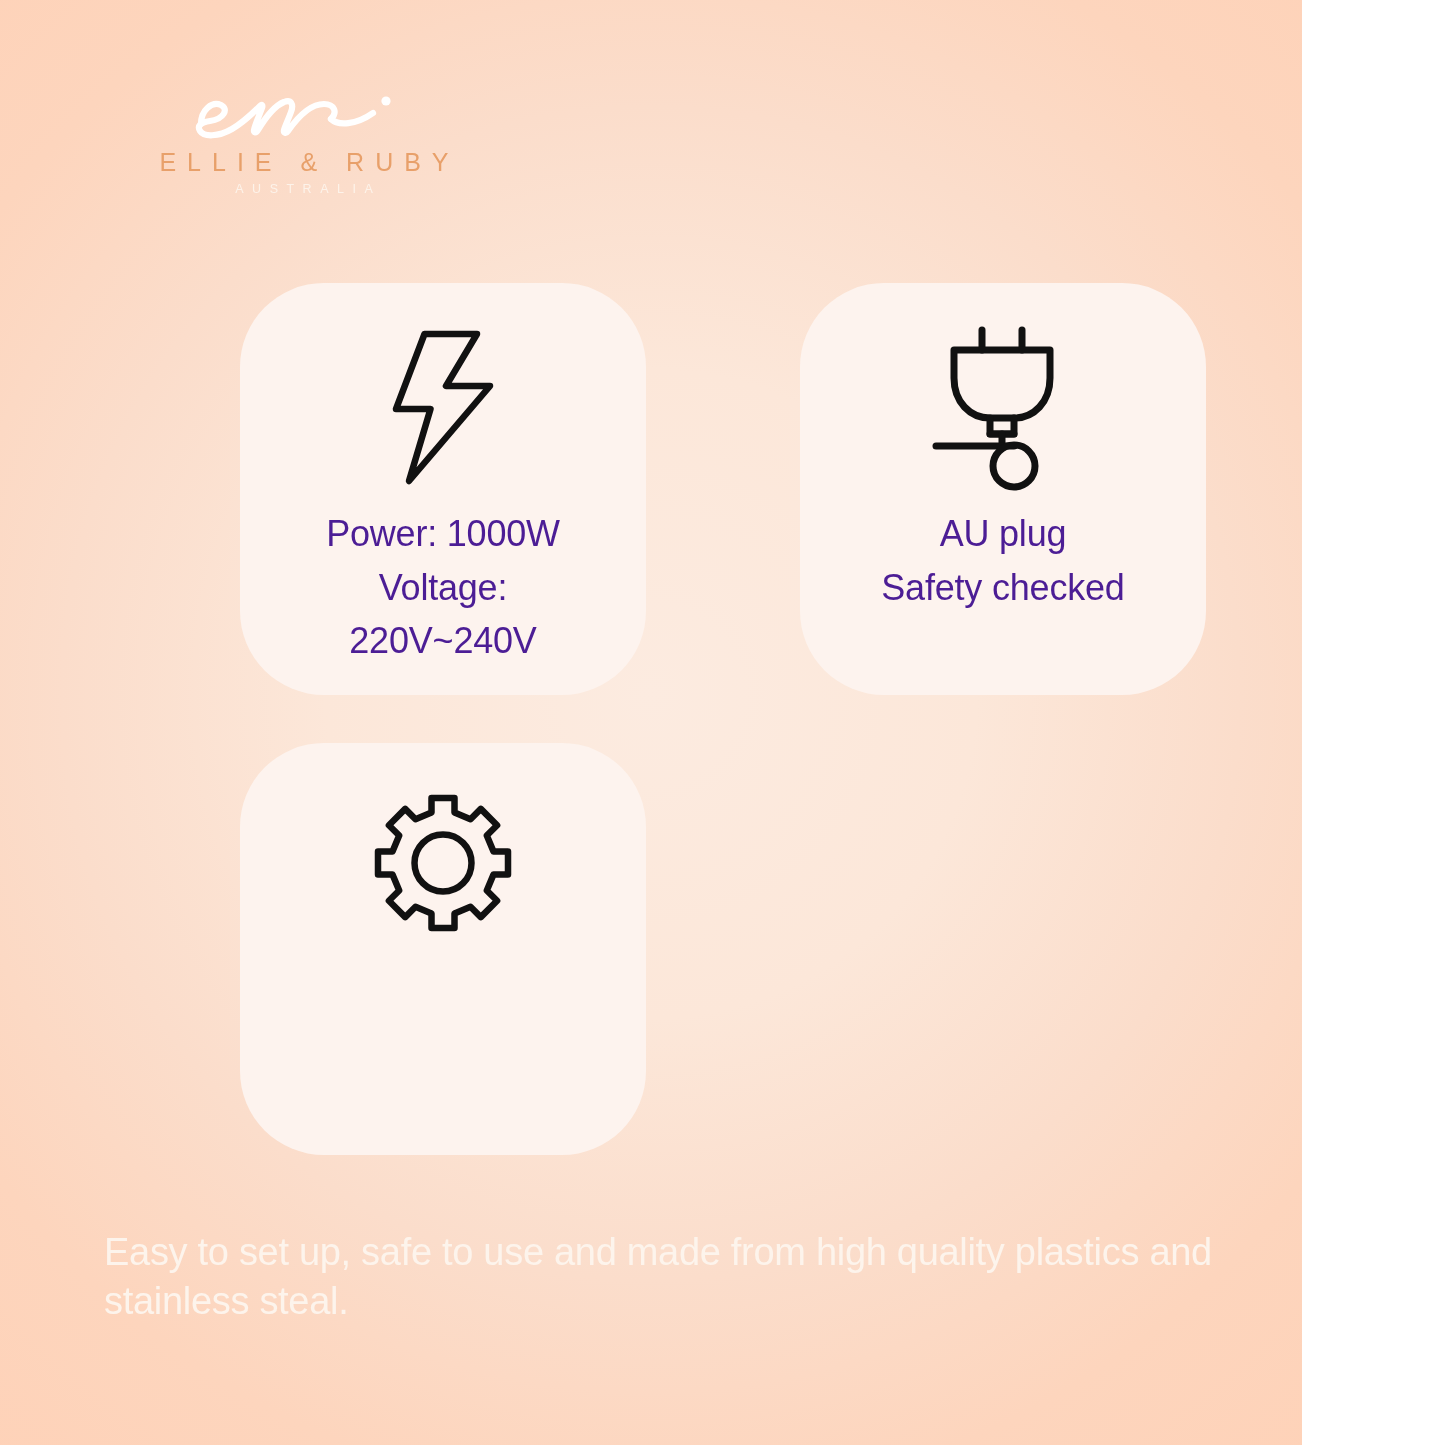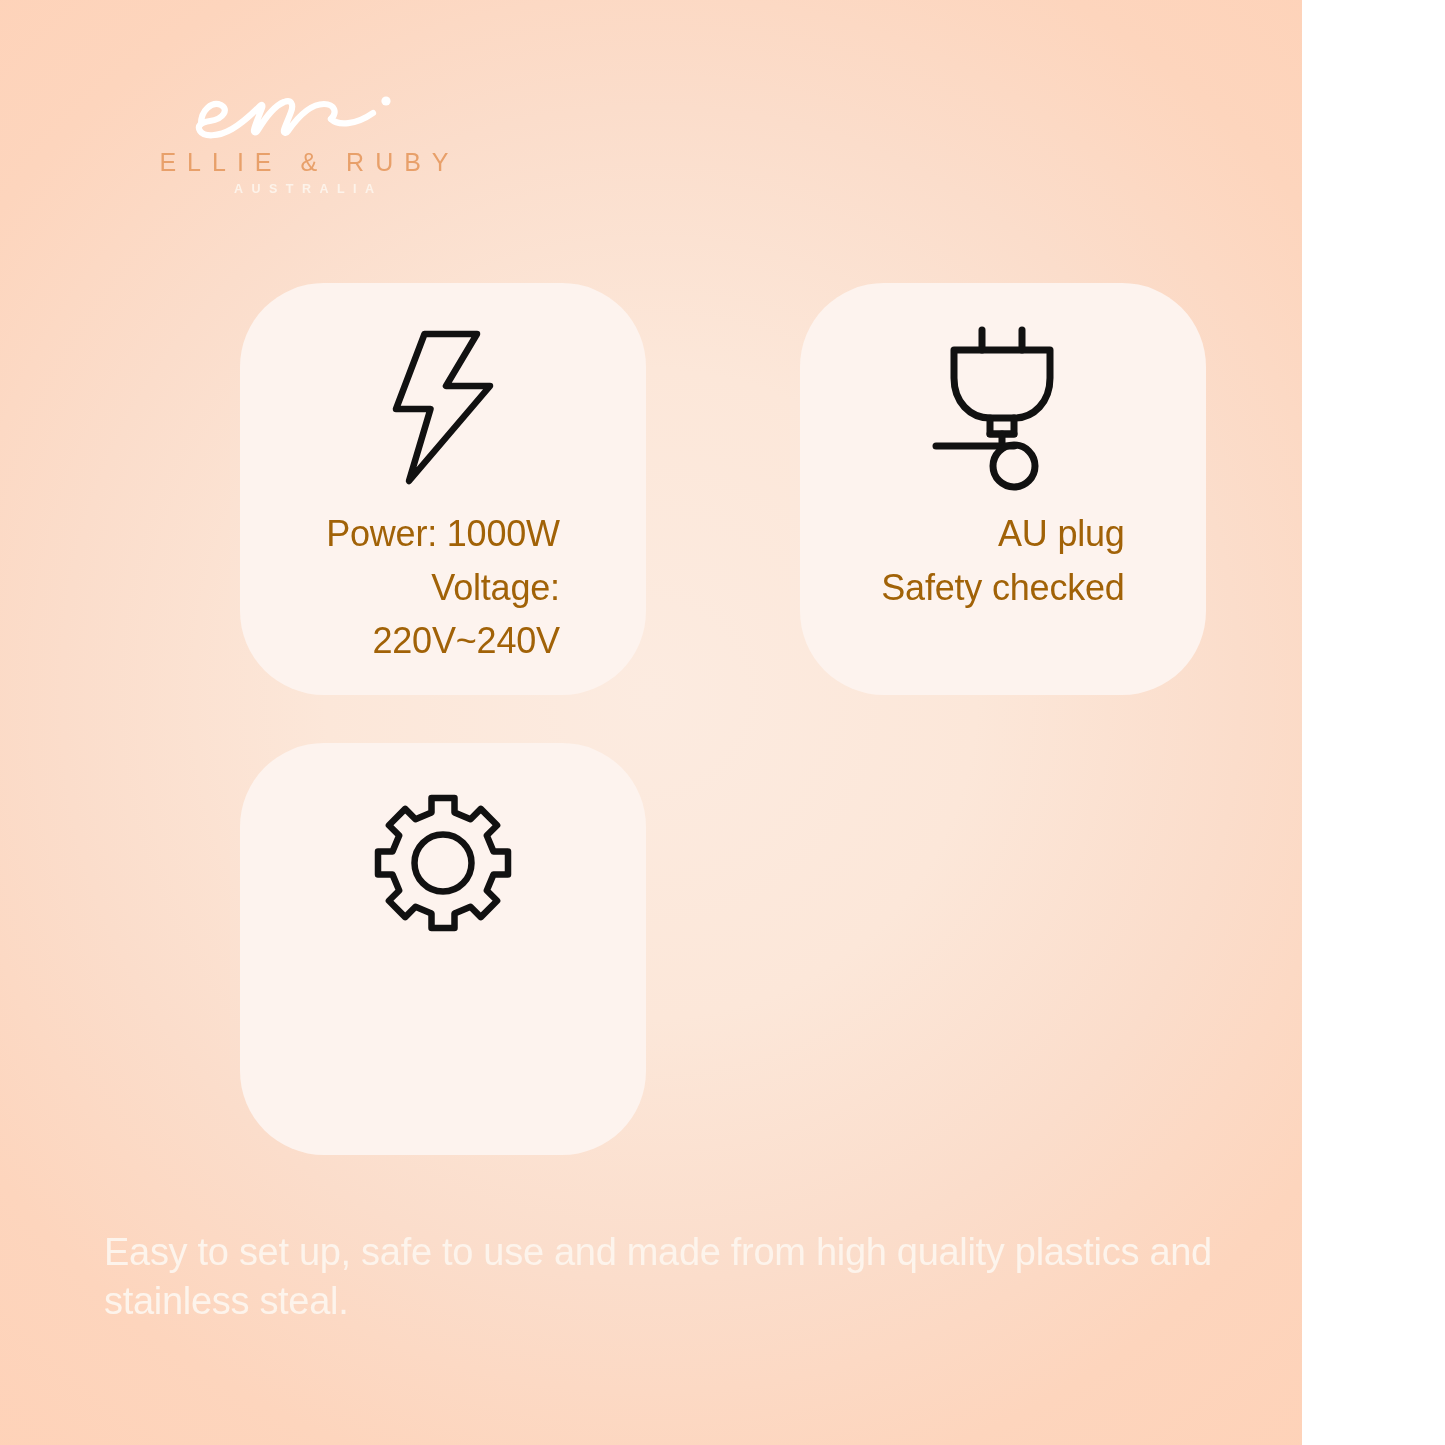--- a/index.html
+++ b/index.html
@@ -50,21 +50,21 @@
     font-weight: 400;
     color: #e8a06a;
     text-indent: 11px;
     font-family: "Liberation Sans", sans-serif;
   }
   .logo-sub {
     display: block;
     margin-top: 5px;
     font-size: 12.5px;
     letter-spacing: 8.5px;
-    font-weight: 700;
+    font-weight: 400;
     color: #fdf3ea;
     text-indent: 8.5px;
   }
 
   
   #features {
     position: absolute;
     left: 240px;
     top: 283px;
     width: 966px;
@@ -92,24 +92,24 @@
     display: flex;
     align-items: center;
     justify-content: center;
   }
   .feature-icon svg {
     display: block;
   }
 
   .feature-text {
     margin-top: 6px;
-    text-align: right;
+    text-align: center;
     font-size: 36px;
     line-height: 1.49;
-    color: #a16207;
+    color: #4c1d95;
     font-weight: 400;
     letter-spacing: -0.2px;
     padding: 0 18px;
     white-space: pre-line;
   }
 
   
   #bottom {
     position: absolute;
     left: 104px;

